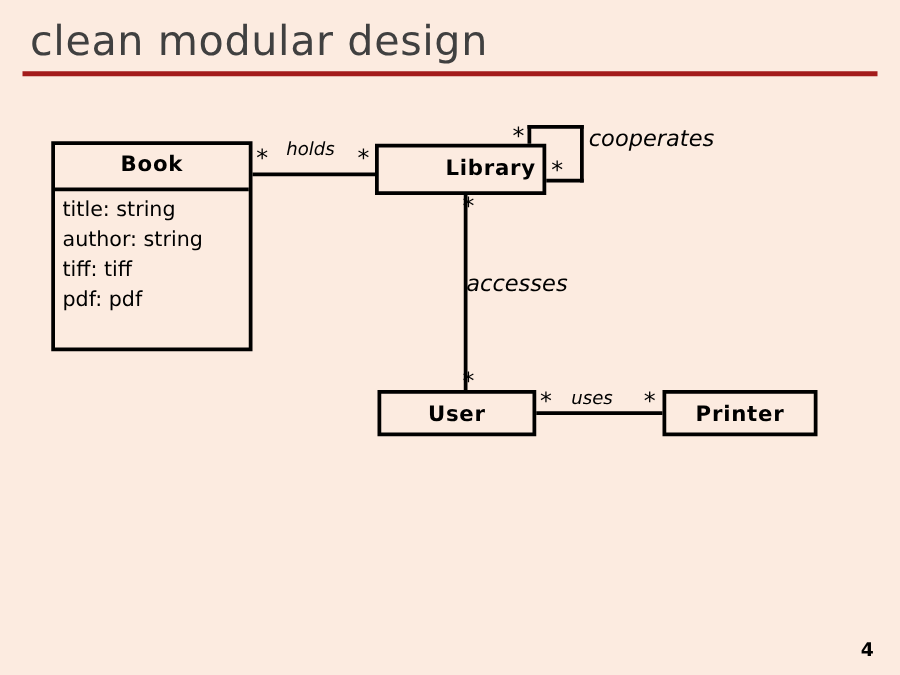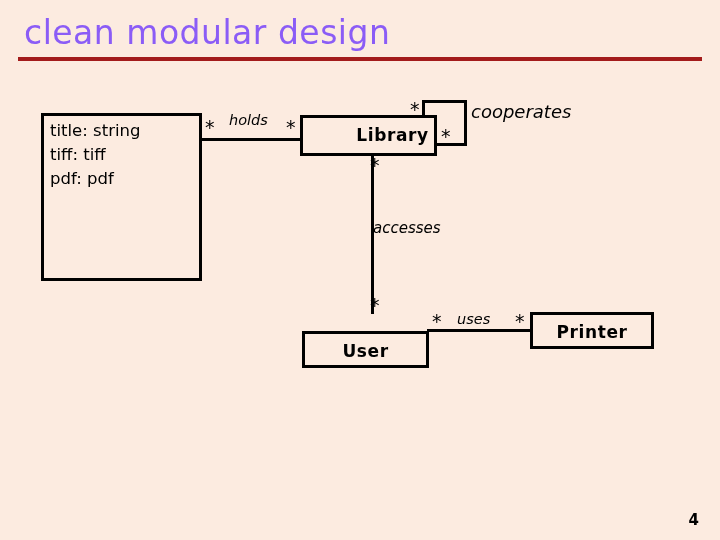--- a/index.html
+++ b/index.html
@@ -22,21 +22,21 @@
 
   
   #slide-title {
     position: absolute;
     left: 24px;
     top: 12px;
     font-family: "DejaVu Sans", sans-serif;
     font-size: 33px;
     line-height: 42px;
     letter-spacing: 0.5px;
-    color: #8b5cf6;
+    color: #404040;
     white-space: nowrap;
   }
   #title-rule {
     position: absolute;
     left: 18px;
     top: 57px;
     width: 684px;
     height: 4px;
     background: #A31B1B;
   }
@@ -70,21 +70,21 @@
     font-family: "DejaVu Sans", sans-serif;
     font-size: 16.5px;
     line-height: 24px;
     color: #000000;
     white-space: nowrap;
   }
 
   
   #box-book    { left: 41px;  top: 113px; width: 161px; height: 168px; }
   #box-library { left: 300px; top: 115px; width: 137px; height: 41px; padding-left: 48px; }
-  #box-user    { left: 302px; top: 312px; width: 127px; height: 37px; margin-top: 19px; }
+  #box-user    { left: 302px; top: 312px; width: 127px; height: 37px; }
   #box-printer { left: 530px; top: 312px; width: 124px; height: 37px; }
 
   #box-library .cls-name,
   #box-user .cls-name,
   #box-printer .cls-name {
     line-height: 35px;
     height: 35px;
   }
 
   
@@ -140,21 +140,21 @@
     font-family: "DejaVu Sans", sans-serif;
     font-style: italic;
     font-size: 14.5px;
     line-height: 16px;
     color: #000000;
     white-space: nowrap;
     z-index: 4;
   }
   #label-holds      { left: 229px; top: 112px; }
   #label-cooperates { left: 471px; top: 104px; font-size: 18px; }
-  #label-accesses   { left: 373px; top: 220px; font-size: 15px; }
+  #label-accesses   { left: 373px; top: 220px; font-size: 18px; }
   #label-uses       { left: 457px; top: 311px; text-align: right; }
 
   
   #page-number {
     position: absolute;
     right: 21px;
     bottom: 11px;
     font-family: "DejaVu Sans", sans-serif;
     font-weight: bold;
     font-size: 15px;
@@ -163,22 +163,24 @@
 </style>
 </head>
 <body>
 
 <div id="slide">
 
   <div id="slide-title">clean modular design</div>
   <div id="title-rule"></div>
 
   <div id="box-book" class="umlbox compartmented">
+    <div class="cls-name">Book</div>
     <div class="cls-attrs">
       <div class="attr">title: string</div>
+      <div class="attr">author: string</div>
       <div class="attr">tiff: tiff</div>
       <div class="attr">pdf: pdf</div>
     </div>
   </div>
 
   <div id="box-library" class="umlbox">
     <div class="cls-name">Library</div>
   </div>
 
   <div id="box-user" class="umlbox">

